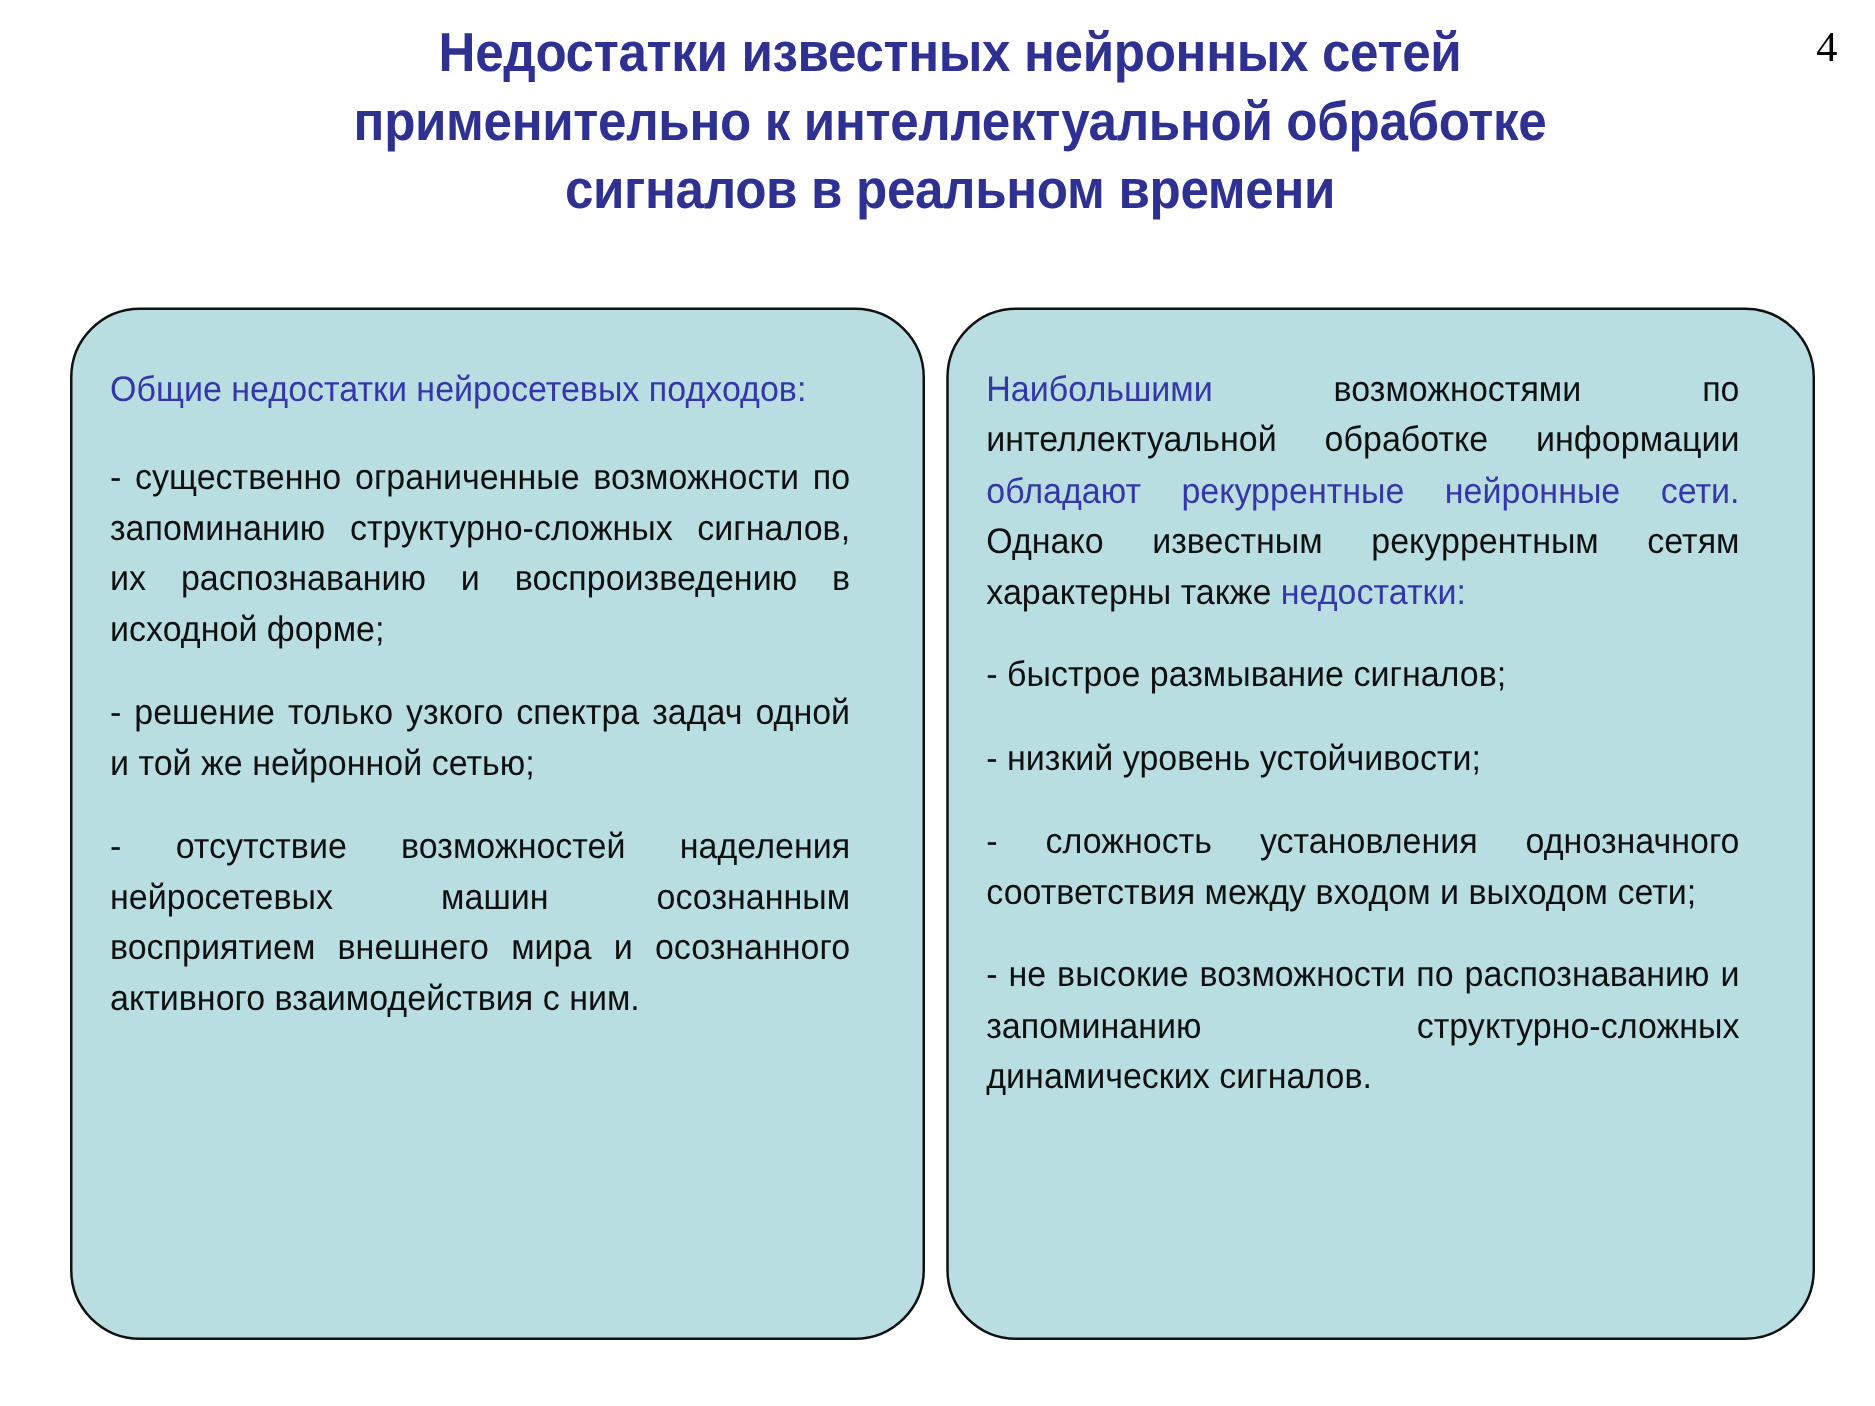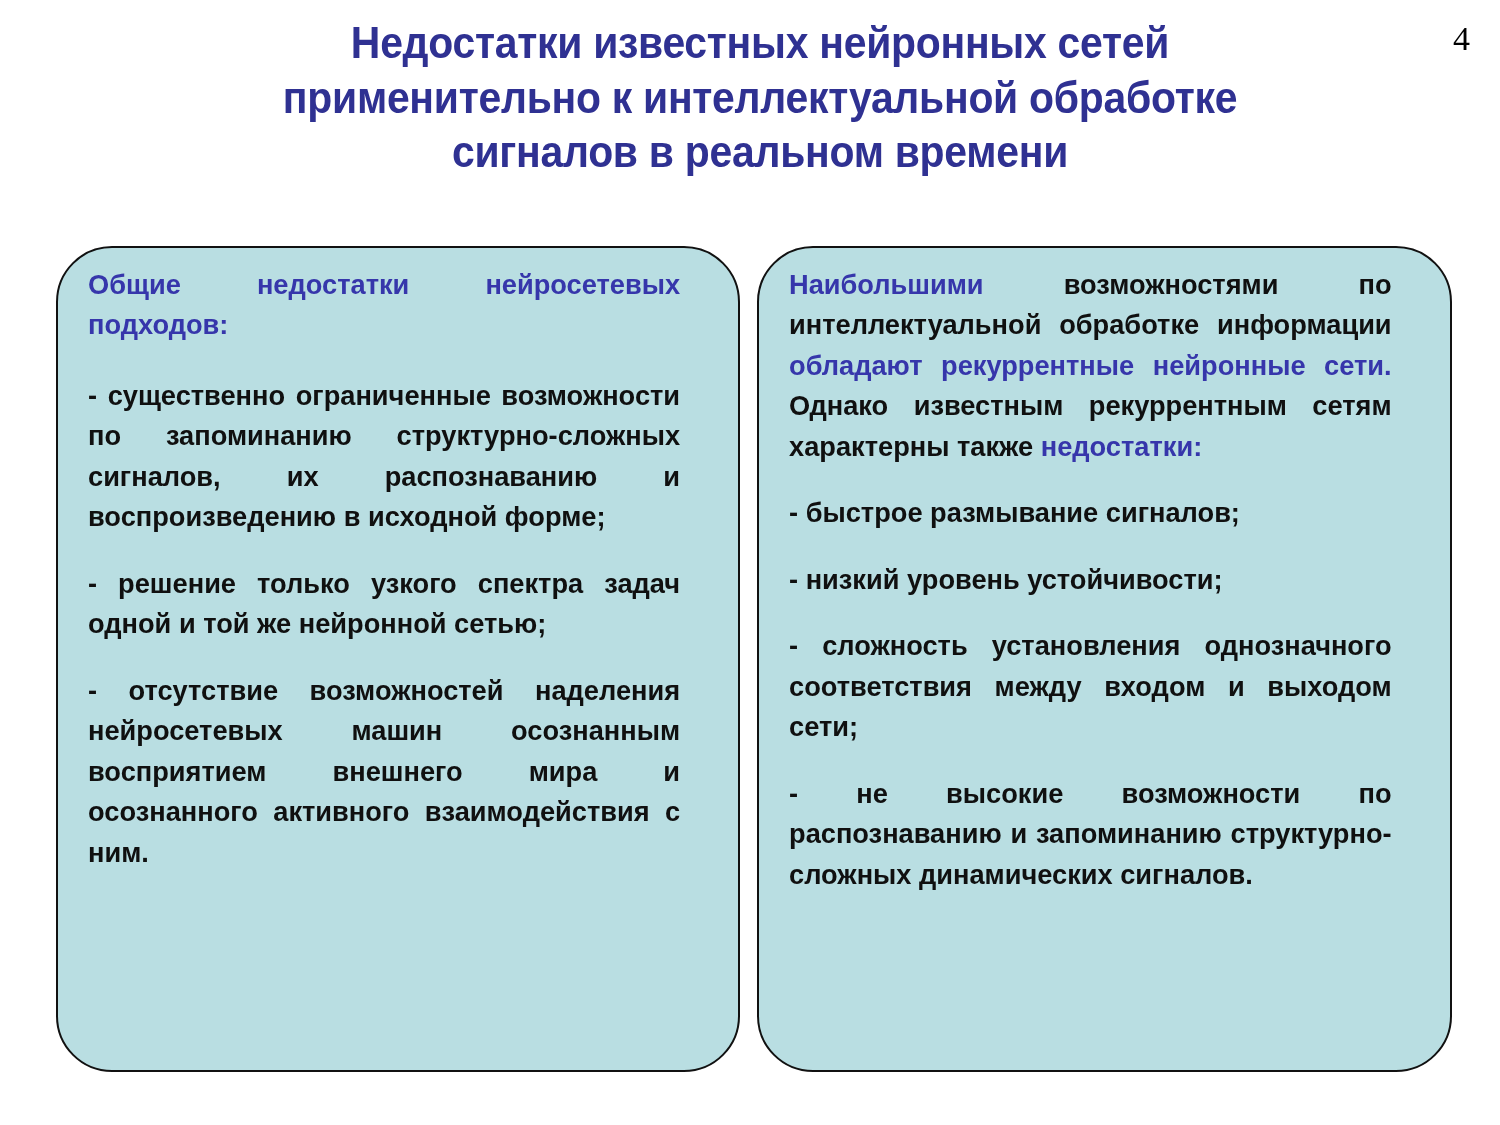--- a/index.html
+++ b/index.html
@@ -45,24 +45,23 @@
     height:826px;
     background:#b9dee2;
     border:2px solid #111111;
     border-radius:56px;
     box-sizing:border-box;
   }
   .panel-left{left:56px;width:684px;}
   .panel-right{left:757px;width:695px;}
 
   .panel-inner{
-    padding:16px 30px 0 30px;
+    padding:44px 30px 0 30px;
     box-sizing:border-box;
     height:100%;
-    font-weight:bold;
   }
 
   .para{
     text-align:justify;
     text-align-last:left;
     font-size:28.5px;
     line-height:1.42;
     color:#101010;
     margin:0 0 26px 0;
     transform:scaleX(0.955);

